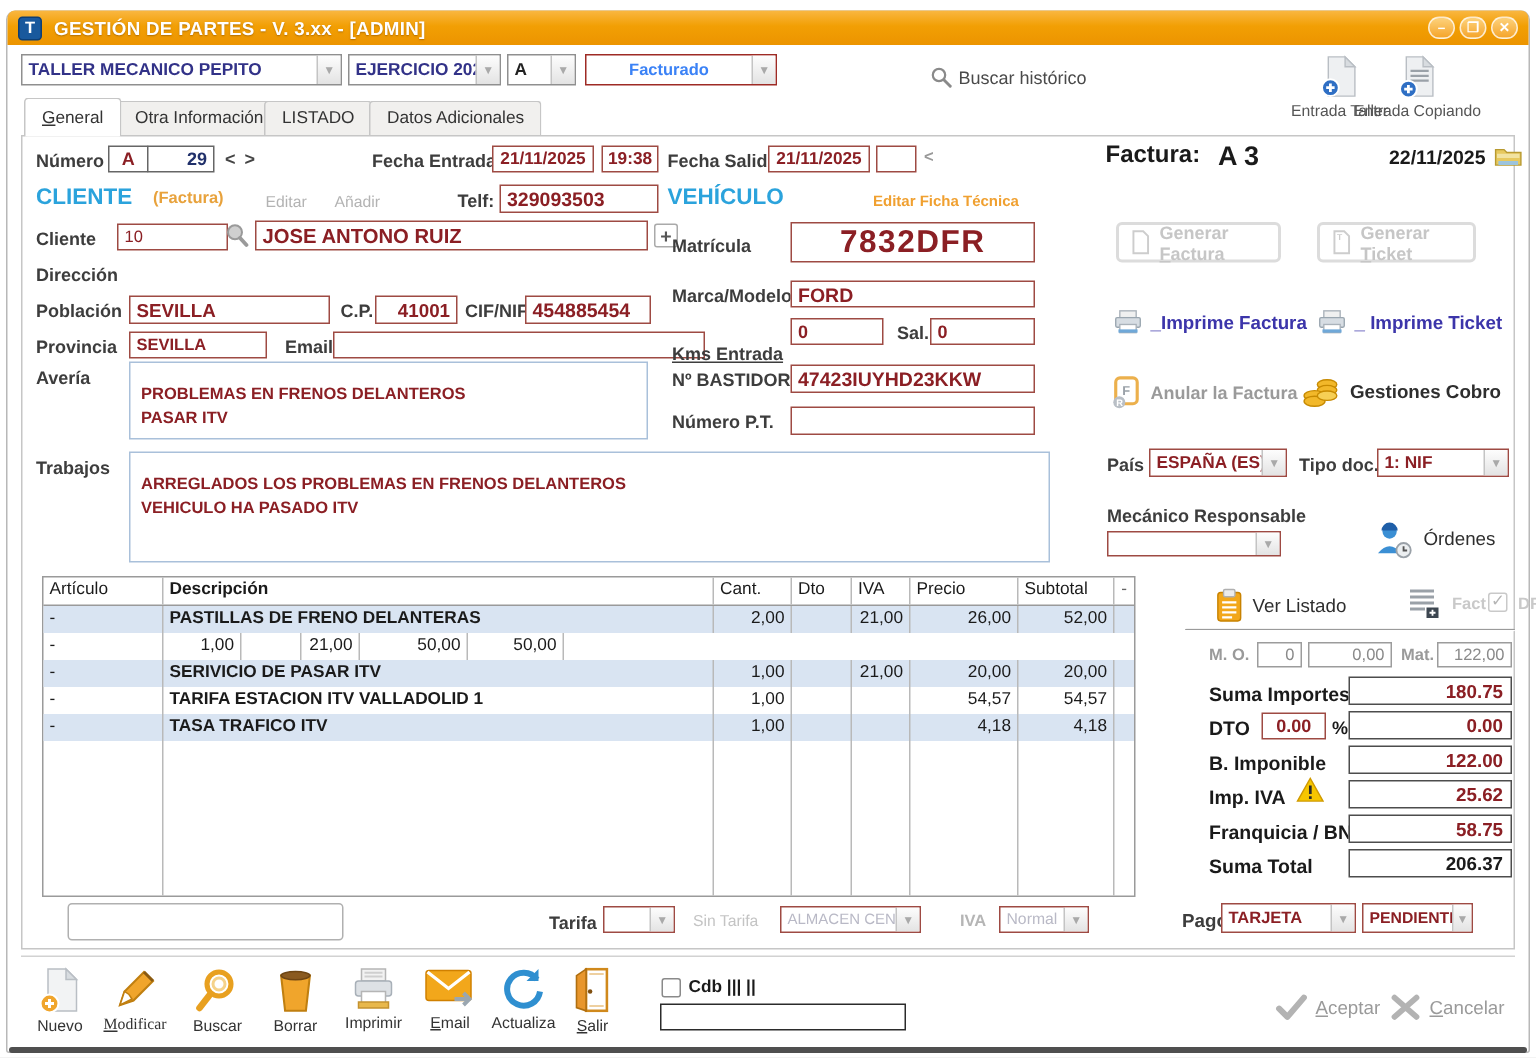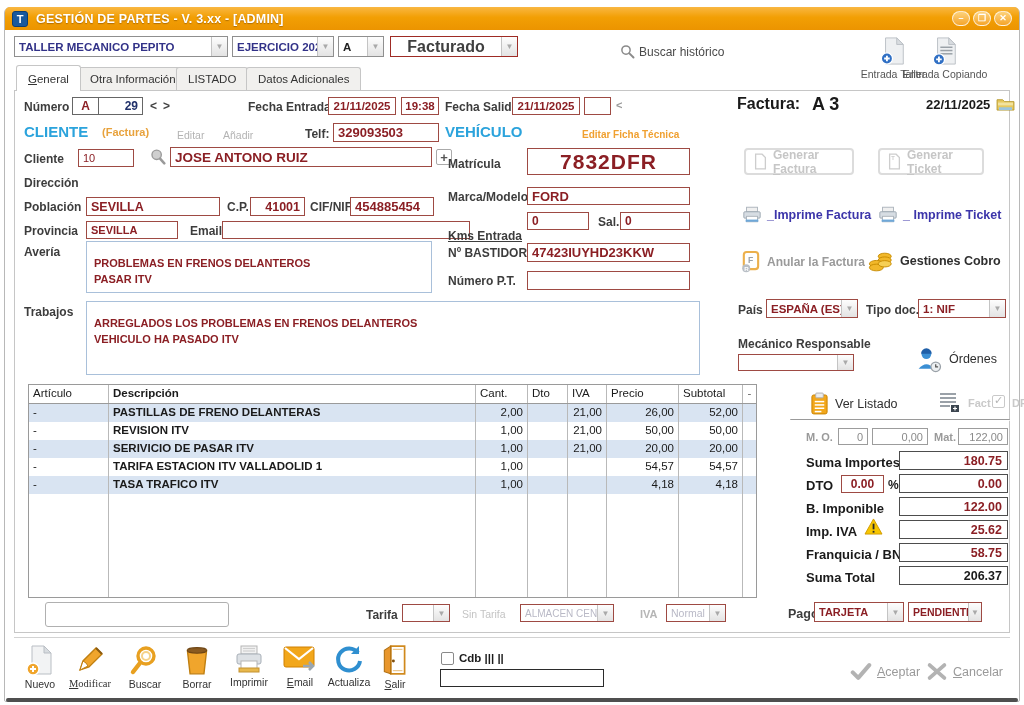--- a/index.html
+++ b/index.html
@@ -105,21 +105,21 @@
   </div>
   <div class="dd gray" style="left:232px;top:36px;width:102px;height:21px;">
     <span class="ddv" style="color:#323288;">EJERCICIO 2025</span>
     <span class="chev">▼</span>
   </div>
   <div class="dd gray" style="left:338px;top:36px;width:46px;height:21px;">
     <span class="ddv" style="color:#222;">A</span>
     <span class="chev">▼</span>
   </div>
   <div class="dd" style="left:390px;top:36px;width:128px;height:21px;border-color:#9e2b25;">
-    <span class="ddv" style="justify-content:center;color:#404040;font-size:16px;">Facturado</span>
+    <span class="ddv" style="justify-content:center;color:#3b82f6;font-size:11px;">Facturado</span>
     <span class="chev">▼</span>
   </div>
 
   <div class="abs" style="left:620px;top:44px;display:flex;align-items:center;gap:4px;color:#4a4a4a;font-size:12px;">
     <span>
       <svg width="15" height="15" viewBox="0 0 20 20">
           <circle cx="8" cy="8" r="5.5" fill="none" stroke="#8a8a8a" stroke-width="2"></circle>
           <line x1="12.5" y1="12.5" x2="18" y2="18" stroke="#8a8a8a" stroke-width="2.6" stroke-linecap="round"></line>
         </svg>
     </span>
@@ -198,21 +198,21 @@
   <span class="sub-orange" style="left:102px;top:126px;">(Factura)</span>
   <span class="mini-link" style="left:177px;top:129px;">Editar</span>
   <span class="mini-link" style="left:223px;top:129px;">Añadir</span>
   <span class="lbl" style="left:305px;top:127px;">Telf:</span>
   <div class="field" style="left:333px;top:123px;width:106px;height:19px;font-size:13px;">329093503</div>
 
   <span class="blue-h" style="left:445px;top:123px;">VEHÍCULO</span>
   <span class="orange-link" style="left:582px;top:129px;">Editar Ficha Técnica</span>
 
   <span class="lbl" style="left:24px;top:152px;">Cliente</span>
-  <div class="field" style="left:78px;top:149px;width:56px;height:18px;font-weight:normal;font-size:11px;">10</div>
+  <div class="field" style="left:78px;top:149px;width:74px;height:18px;font-weight:normal;font-size:11px;">10</div>
   <span class="abs" style="left:149px;top:148px;">
     <svg width="17" height="17" viewBox="0 0 20 20">
         <circle cx="9" cy="8" r="5.5" fill="#cfcfcf" stroke="#9a9a9a" stroke-width="1.6"></circle>
         <line x1="13" y1="12.5" x2="18" y2="18" stroke="#9a9a9a" stroke-width="3" stroke-linecap="round"></line>
       </svg>
   </span>
   <div class="field" style="left:170px;top:147px;width:262px;height:20px;font-size:13.5px;">JOSE ANTONO RUIZ</div>
   <div class="abs" style="left:436px;top:149px;width:16px;height:16px;border:1px solid #aaa;border-radius:2px;background:#fff;color:#555;font-weight:bold;display:flex;align-items:center;justify-content:center;font-size:13px;">+</div>
 
   <span class="lbl" style="left:24px;top:176px;">Dirección</span>
@@ -364,21 +364,20 @@
       <div class="c c1">PASTILLAS DE FRENO DELANTERAS</div>
       <div class="c c2 num">2,00</div>
       <div class="c c3 num"></div>
       <div class="c c4 num">21,00</div>
       <div class="c c5 num">26,00</div>
       <div class="c c6 num">52,00</div>
       <div class="c c7"></div>
     </div>
     <div class="trow">
       <div class="c c0">-</div>
-      <div class="c c1">REVISION ITV</div>
       <div class="c c2 num">1,00</div>
       <div class="c c3 num"></div>
       <div class="c c4 num">21,00</div>
       <div class="c c5 num">50,00</div>
       <div class="c c6 num">50,00</div>
       <div class="c c7"></div>
     </div>
     <div class="trow stripe">
       <div class="c c0">-</div>
       <div class="c c1">SERIVICIO DE PASAR ITV</div>

